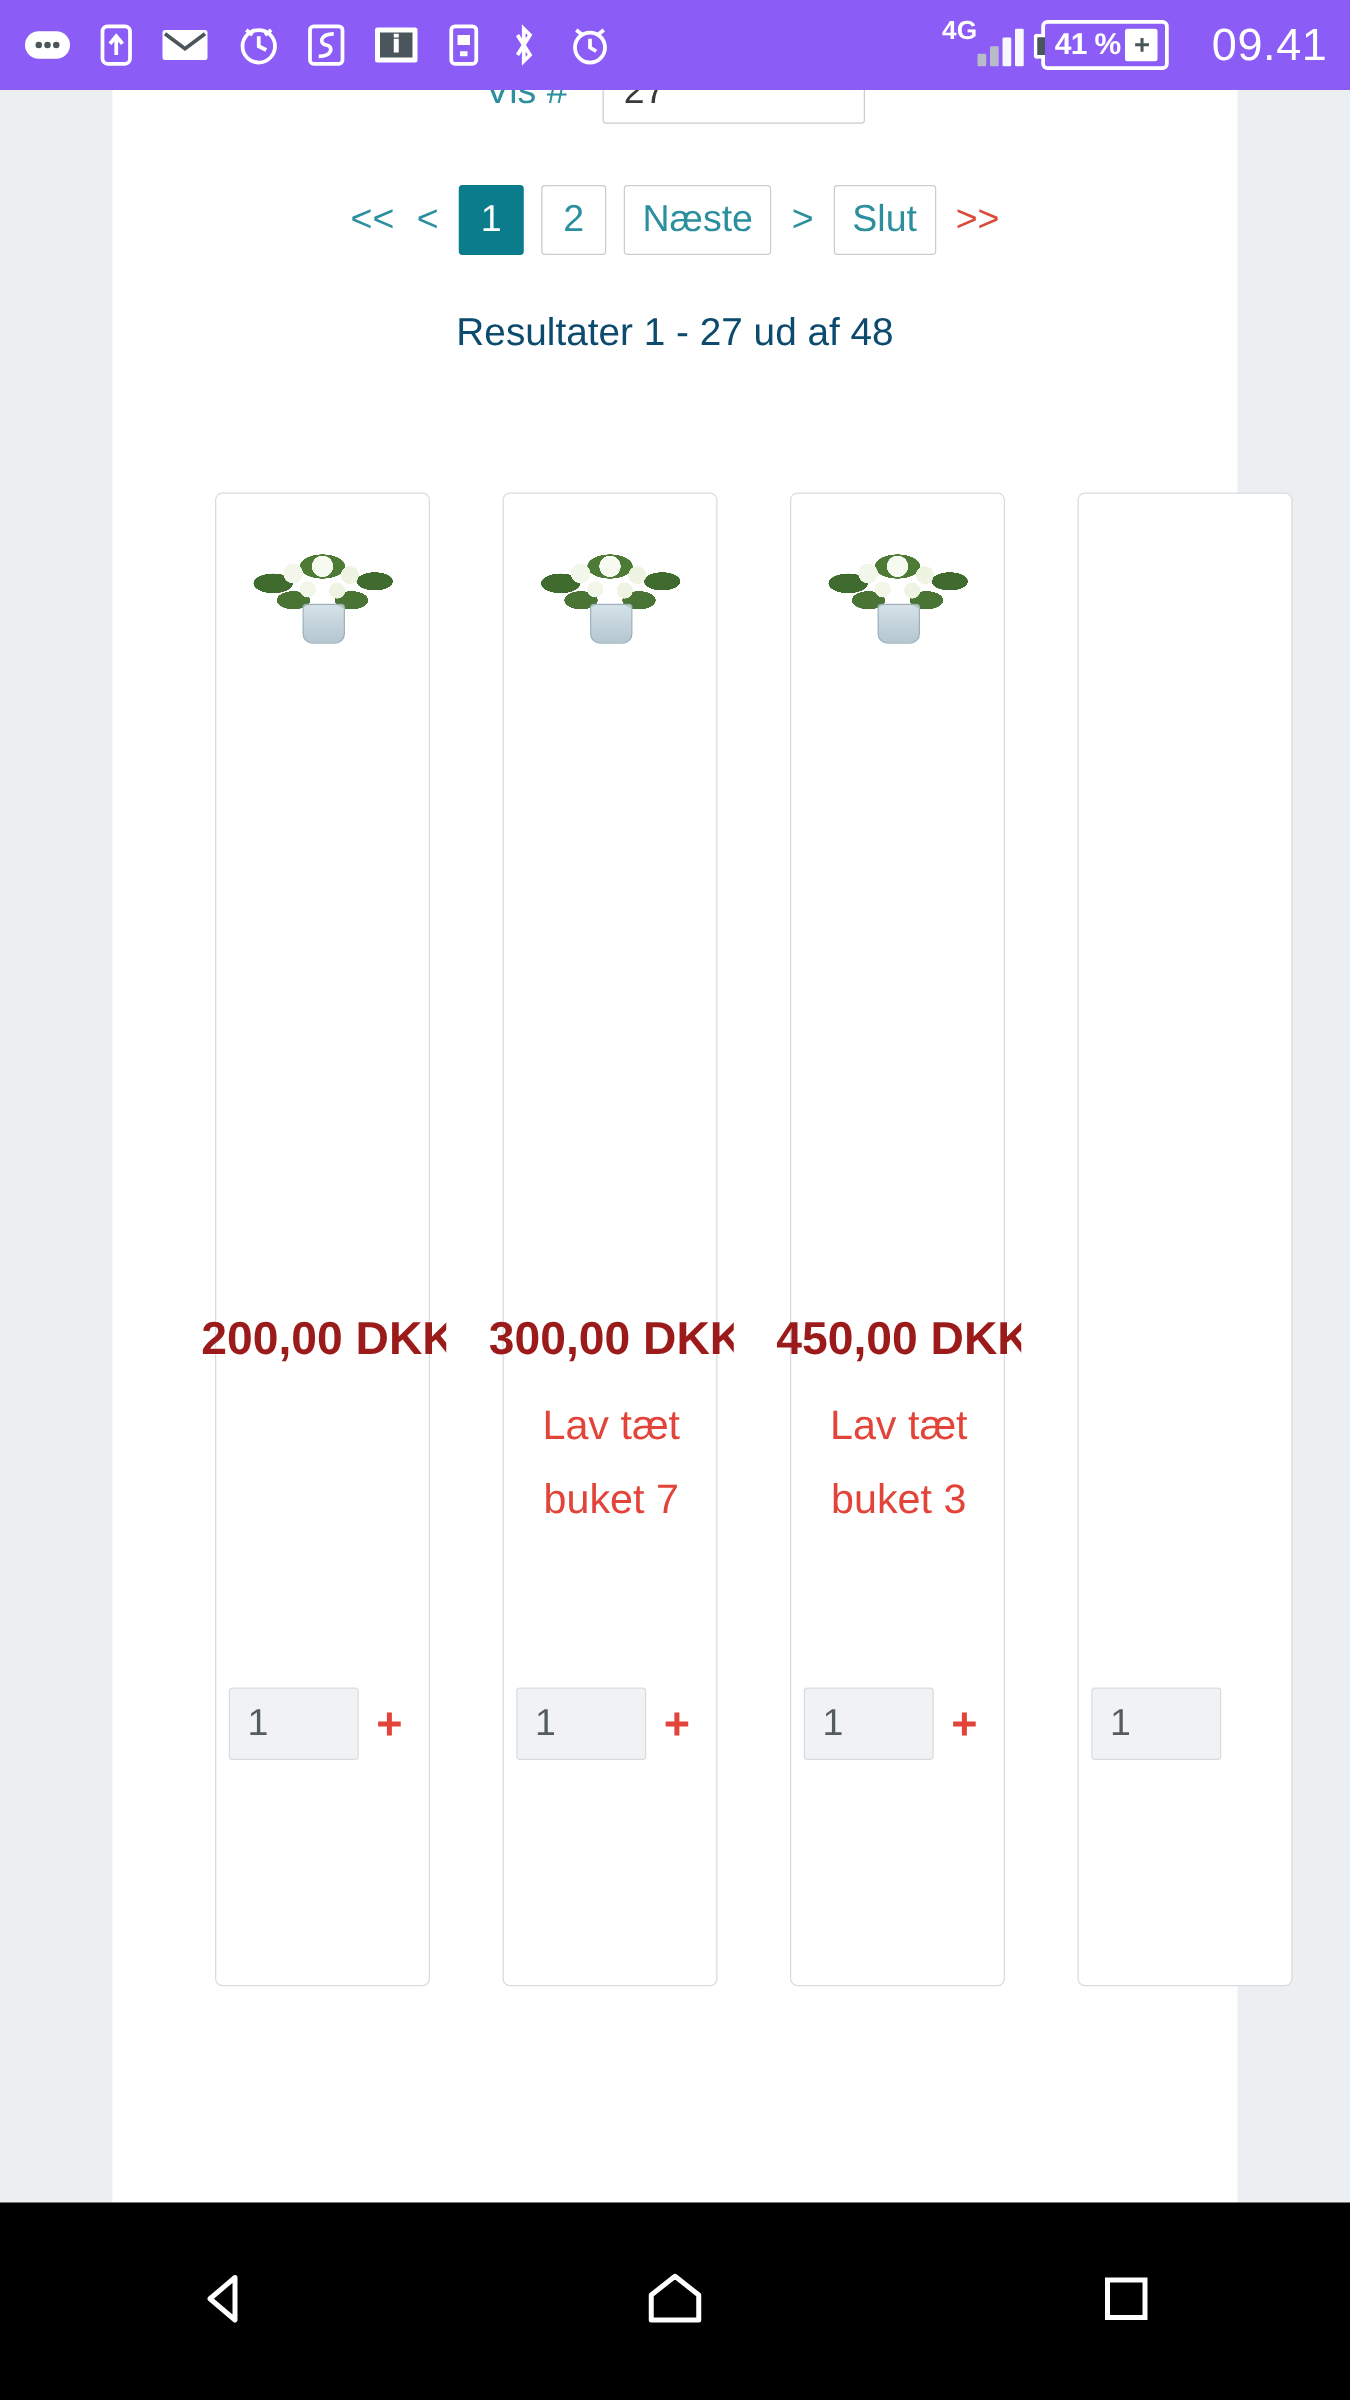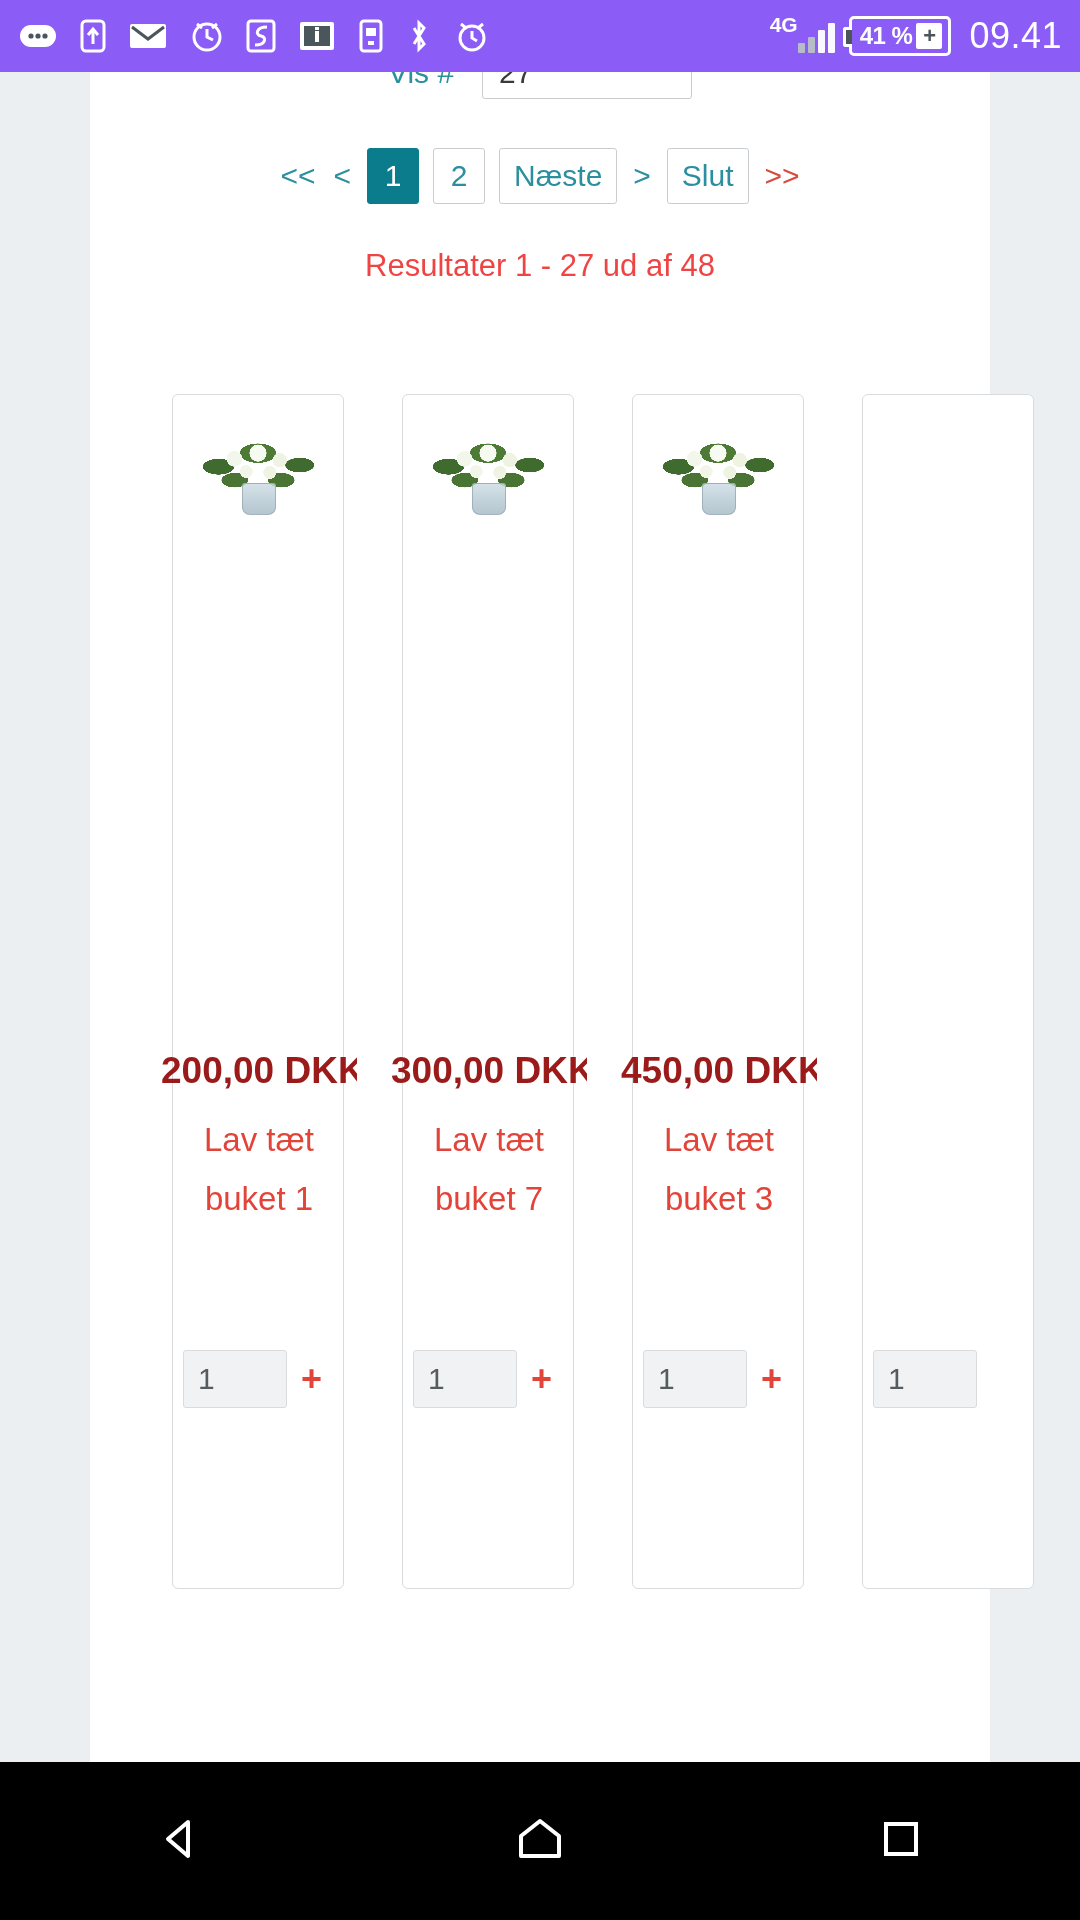--- a/index.html
+++ b/index.html
@@ -109,21 +109,21 @@
     font-weight: bold;
     display: flex;
     align-items: center;
     justify-content: center;
     border-radius: 2px;
     margin-left: 4px;
   }
   .sb-clock {
     font-size: 36px;
     letter-spacing: 0.5px;
-    margin-left: 4px;
+    margin-left: 20px;
   }
 
   
   .content {
     position: absolute;
     top: 72px;
     left: 0;
     width: 1080px;
     height: 1690px;
     background: #eceff1;
@@ -202,21 +202,21 @@
   }
 
   .pg-info {
     text-align: center;
     color: #555c60;
     font-size: 31px;
     margin-top: 62px;
   }
   .pg-results {
     text-align: center;
-    color: #ef4444;
+    color: #0c4a6e;
     font-size: 31px;
     margin-top: 44px;
   }
 
   
   .products {
     position: relative;
     margin-top: 110px;
     height: 1230px;
   }
@@ -451,21 +451,20 @@
 
         <div class="card c1">
           <div class="thumb">
             <div class="bouquet">
               <div class="bq-leaves"></div>
               <div class="bq-flowers"></div>
               <div class="bq-vase"></div>
             </div>
           </div>
           <div class="price">200,00 DKK</div>
-          <div class="pname">Lav tæt buket 1</div>
           <div class="qty-row">
             <span class="qty-box">1</span>
             <span class="qty-plus">+</span>
           </div>
         </div>
 
         <div class="card c2">
           <div class="thumb">
             <div class="bouquet">
               <div class="bq-leaves"></div>

